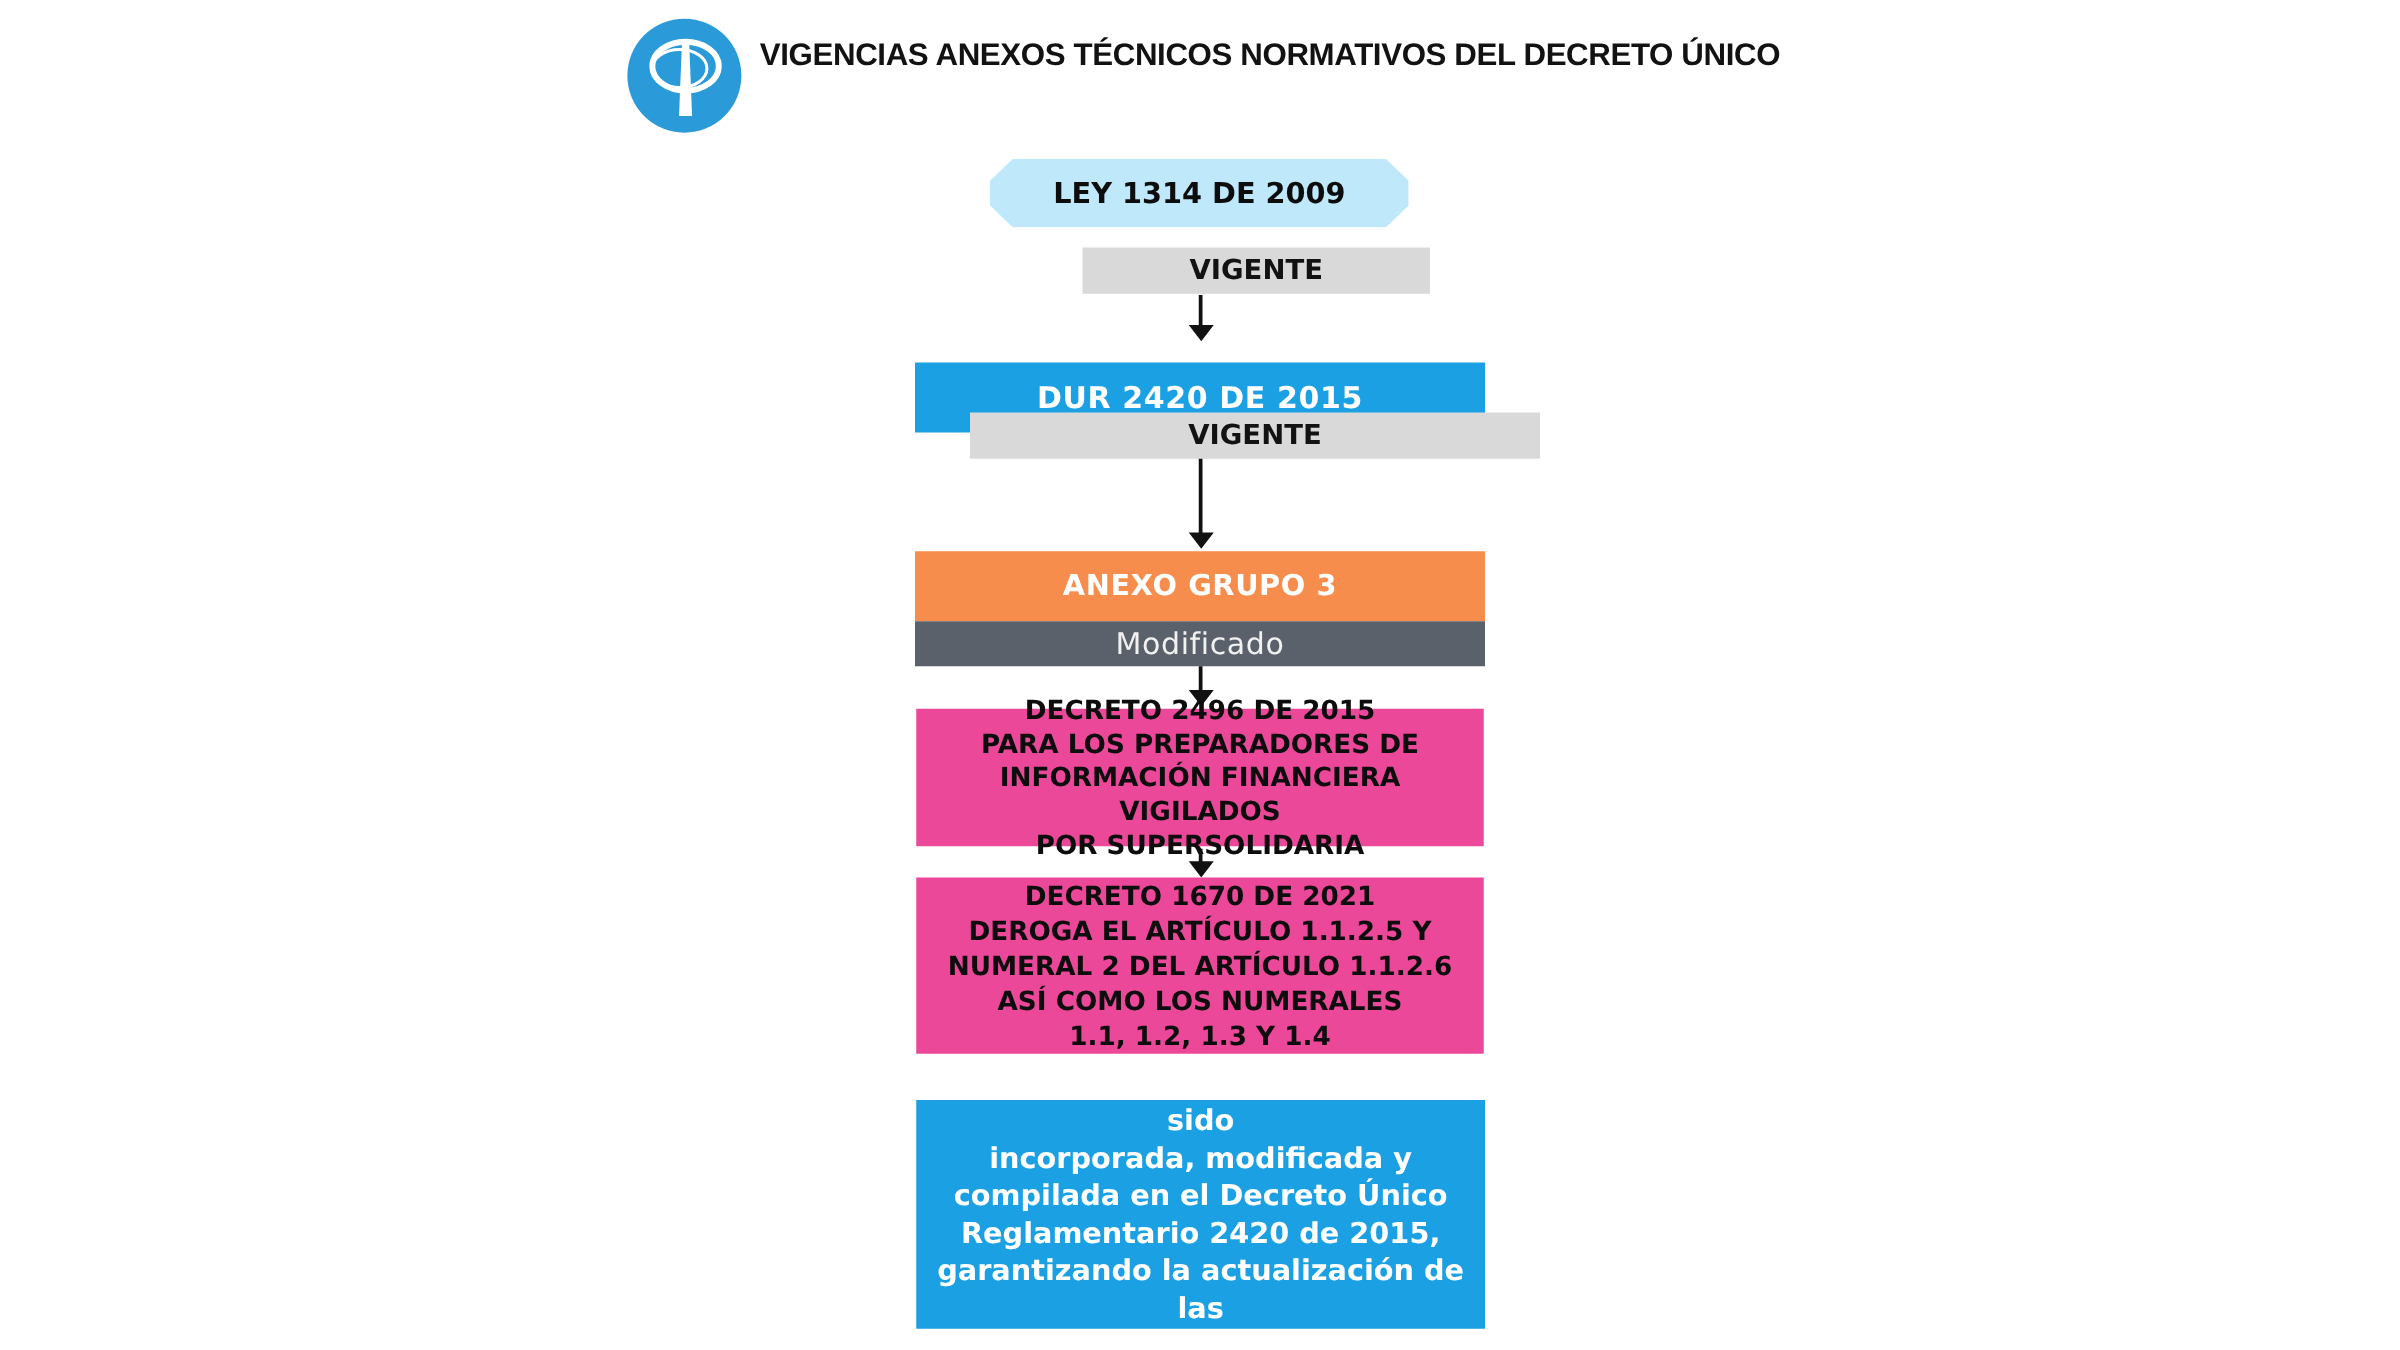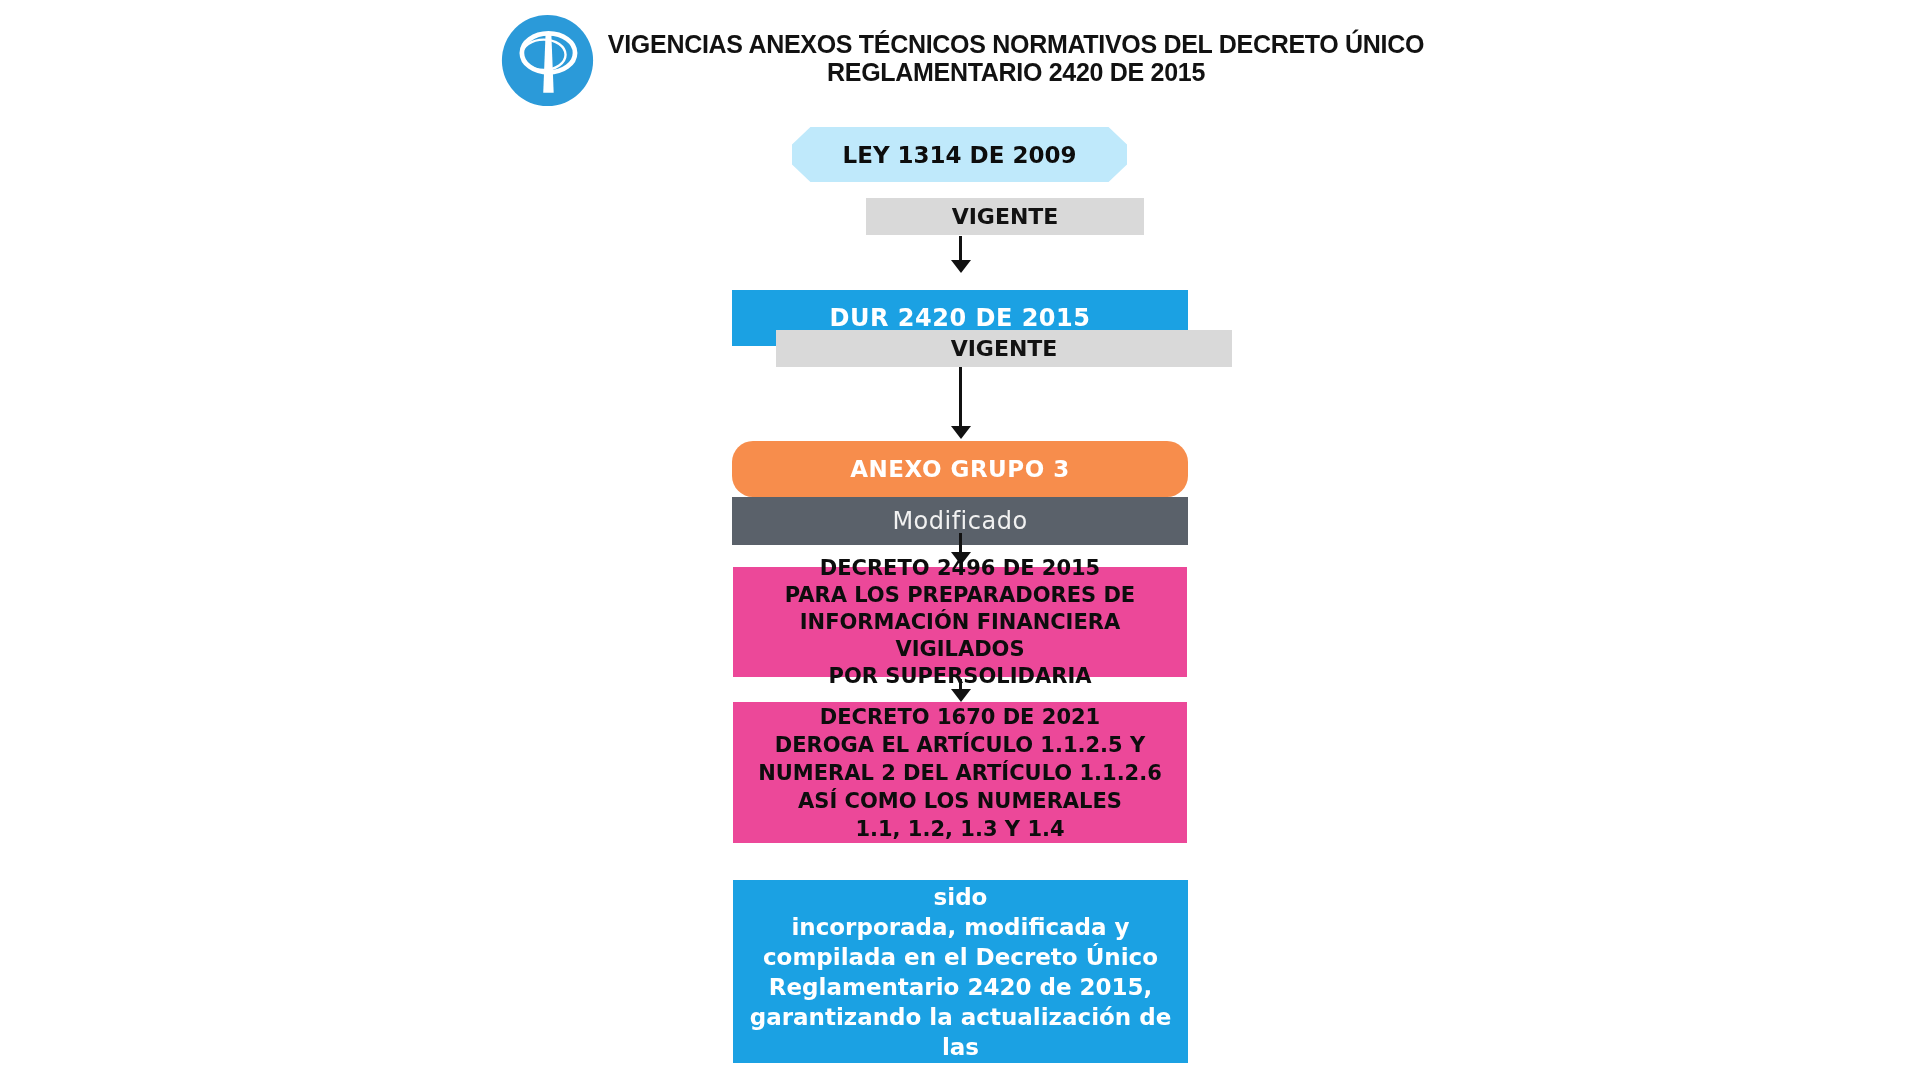--- a/index.html
+++ b/index.html
@@ -75,26 +75,25 @@
   }
 
   .bar-anexo {
     left: 732px; top: 441px;
     width: 456px; height: 56px;
     background: #f78d4c;
     color: #ffffff;
     font-weight: bold;
     font-size: 23px;
     letter-spacing: 0.5px;
-    border-radius: 21px;
   }
 
   .status-modificado {
     left: 732px; top: 497px;
-    width: 456px; height: 48px;
+    width: 456px; height: 36px;
     background: #5a616a;
     color: #f1f1f1;
     font-weight: normal;
     font-size: 24px;
     letter-spacing: 0.5px;
   }
 
   .amber-box {
     background: #ec4899;
     color: #0d0d0d;
@@ -156,21 +155,20 @@
     <svg viewBox="0 0 100 100" aria-hidden="true">
       <circle cx="50" cy="50" r="48" fill="#2b9ad9"></circle>
       <ellipse cx="51" cy="42" rx="28" ry="20.5" fill="none" stroke="#ffffff" stroke-width="5"></ellipse>
       <ellipse cx="46" cy="44" rx="23" ry="16" fill="none" stroke="#ffffff" stroke-width="2.5"></ellipse>
       <polygon points="48,21 54,21 56.5,84 45.5,84" fill="#ffffff"></polygon>
     </svg>
   </div>
 
   <div class="title">
     <div>VIGENCIAS ANEXOS TÉCNICOS NORMATIVOS DEL DECRETO ÚNICO</div>
-    <div>REGLAMENTARIO 2420 DE 2015</div>
   </div>
 
   <div class="node hexagon">
     <span>LEY 1314 DE 2009</span>
   </div>
   <div class="node status-bar status-ley">
     <span>VIGENTE</span>
   </div>
 
   <div class="arrow arrow-1"></div>

